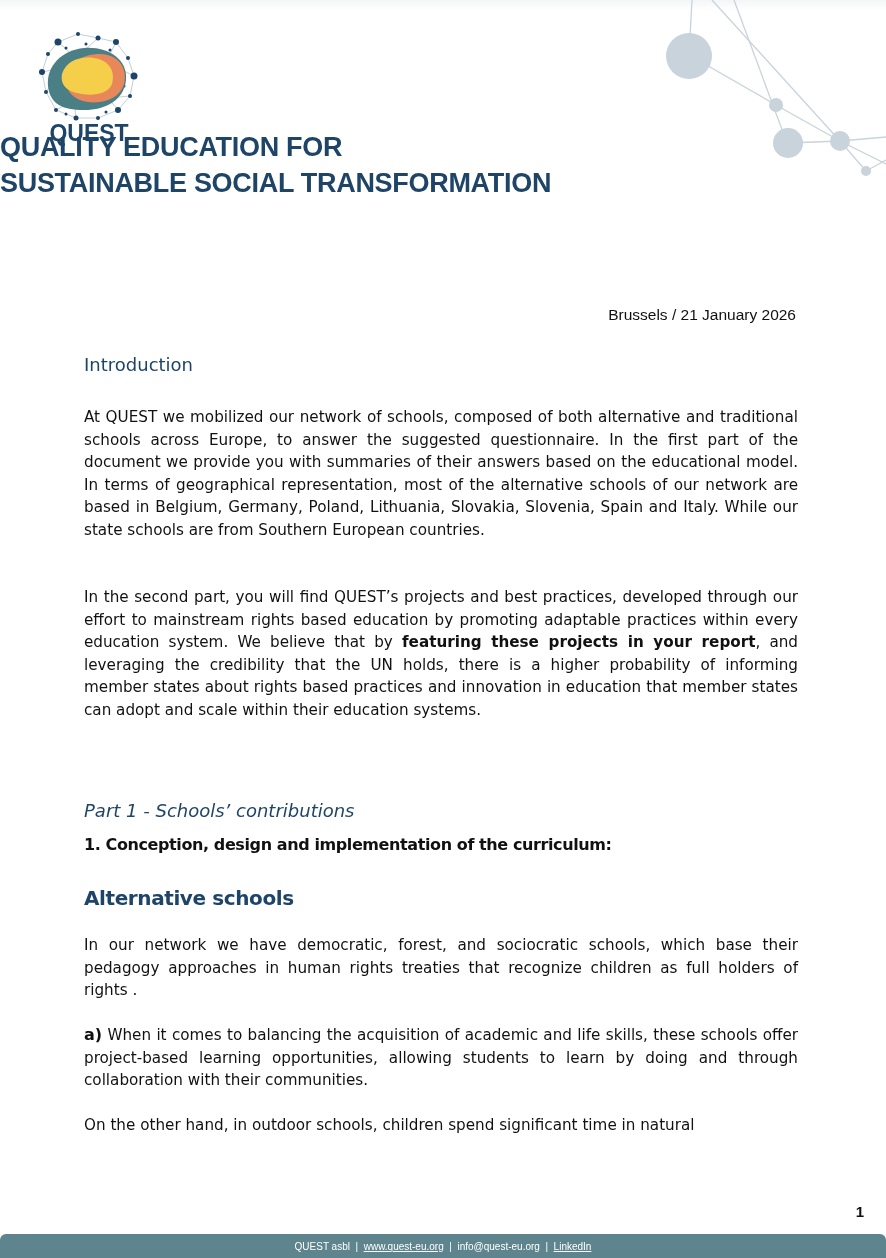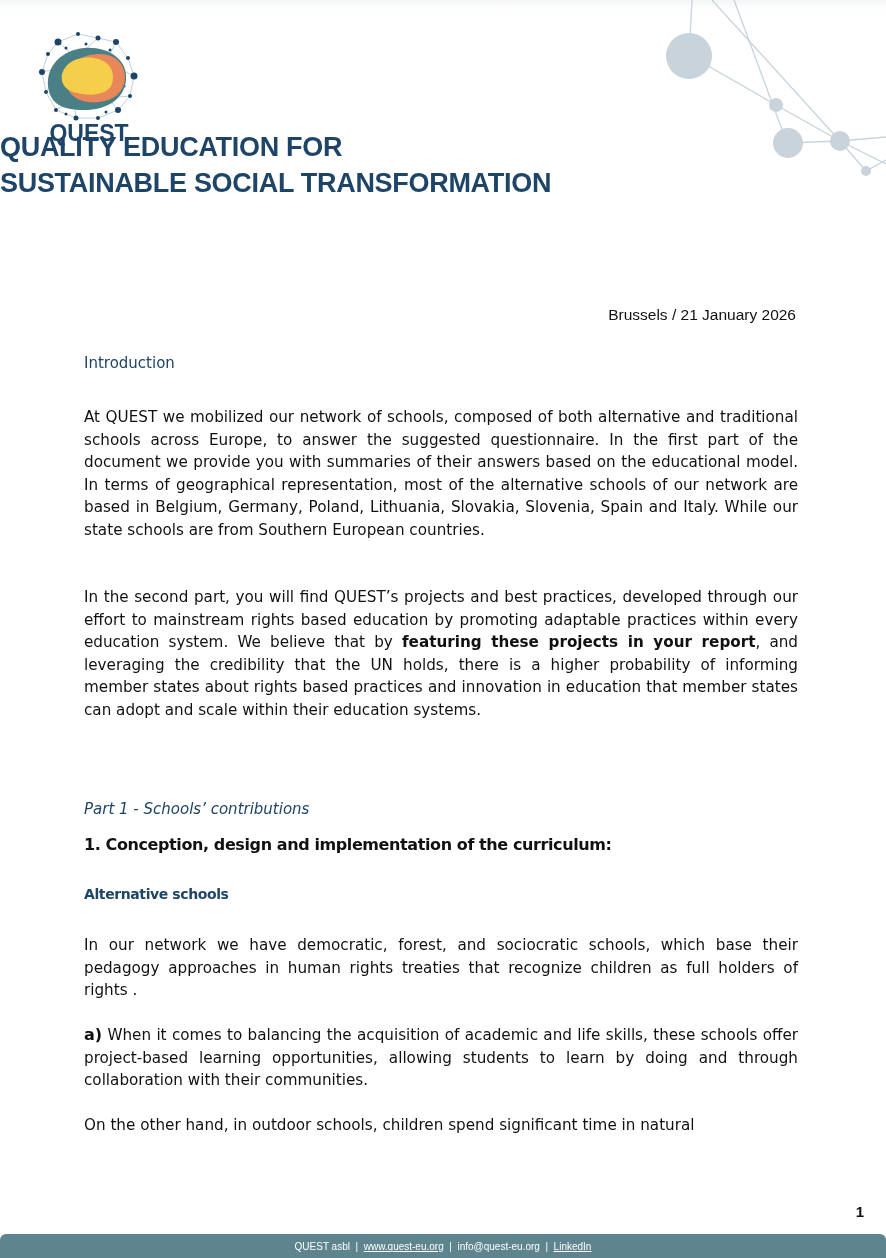--- a/index.html
+++ b/index.html
@@ -18,35 +18,35 @@
   .subtitle {
     position: absolute; left: 60px; width: 766px; text-align: center;
     font-family: "DejaVu Sans", sans-serif; color: #1e4468; font-size: 17.5px; line-height: 25px;
   }
   .subtitle .bold { font-weight: bold; }
   .date {
     position: absolute; right: 90px; top: 306px; font-family: "Liberation Sans", sans-serif;
     font-size: 15.5px; color: #111;
   }
   .h2 {
-    position: absolute; left: 84px; font-family: "DejaVu Sans", sans-serif; font-size: 15px;
+    position: absolute; left: 84px; font-family: "DejaVu Sans", sans-serif; font-size: 18px;
     color: #1e4468; font-weight: normal; margin: 0;
   }
   .para {
     position: absolute; left: 84px; width: 714px; font-family: "DejaVu Sans", sans-serif;
     font-size: 15.2px; line-height: 22.5px; text-align: justify; color: #111; margin: 0;
   }
   .para b { font-weight: bold; }
   .h3 {
     position: absolute; left: 84px; font-family: "DejaVu Sans", sans-serif; font-weight: bold;
     font-size: 16px; color: #111; margin: 0; letter-spacing: -0.4px;
   }
   .h4 {
     position: absolute; left: 84px; font-family: "DejaVu Sans", sans-serif; font-weight: bold;
-    font-size: 14px; color: #1e4468; margin: 0; letter-spacing: -0.4px;
+    font-size: 20px; color: #1e4468; margin: 0; letter-spacing: -0.4px;
   }
   .pagenum {
     position: absolute; right: 22px; top: 1203px; font-family: "Liberation Sans", sans-serif;
     font-weight: bold; font-size: 15px; color: #111;
   }
   .footer {
     position: absolute; left: 0; top: 1234px; width: 886px; height: 24px;
     background: #5e848d; border-top-left-radius: 6px; border-top-right-radius: 6px;
     color: #ffffff; font-family: "Liberation Sans", sans-serif; font-size: 10px;
     display: flex; align-items: center; justify-content: center; white-space: pre;

